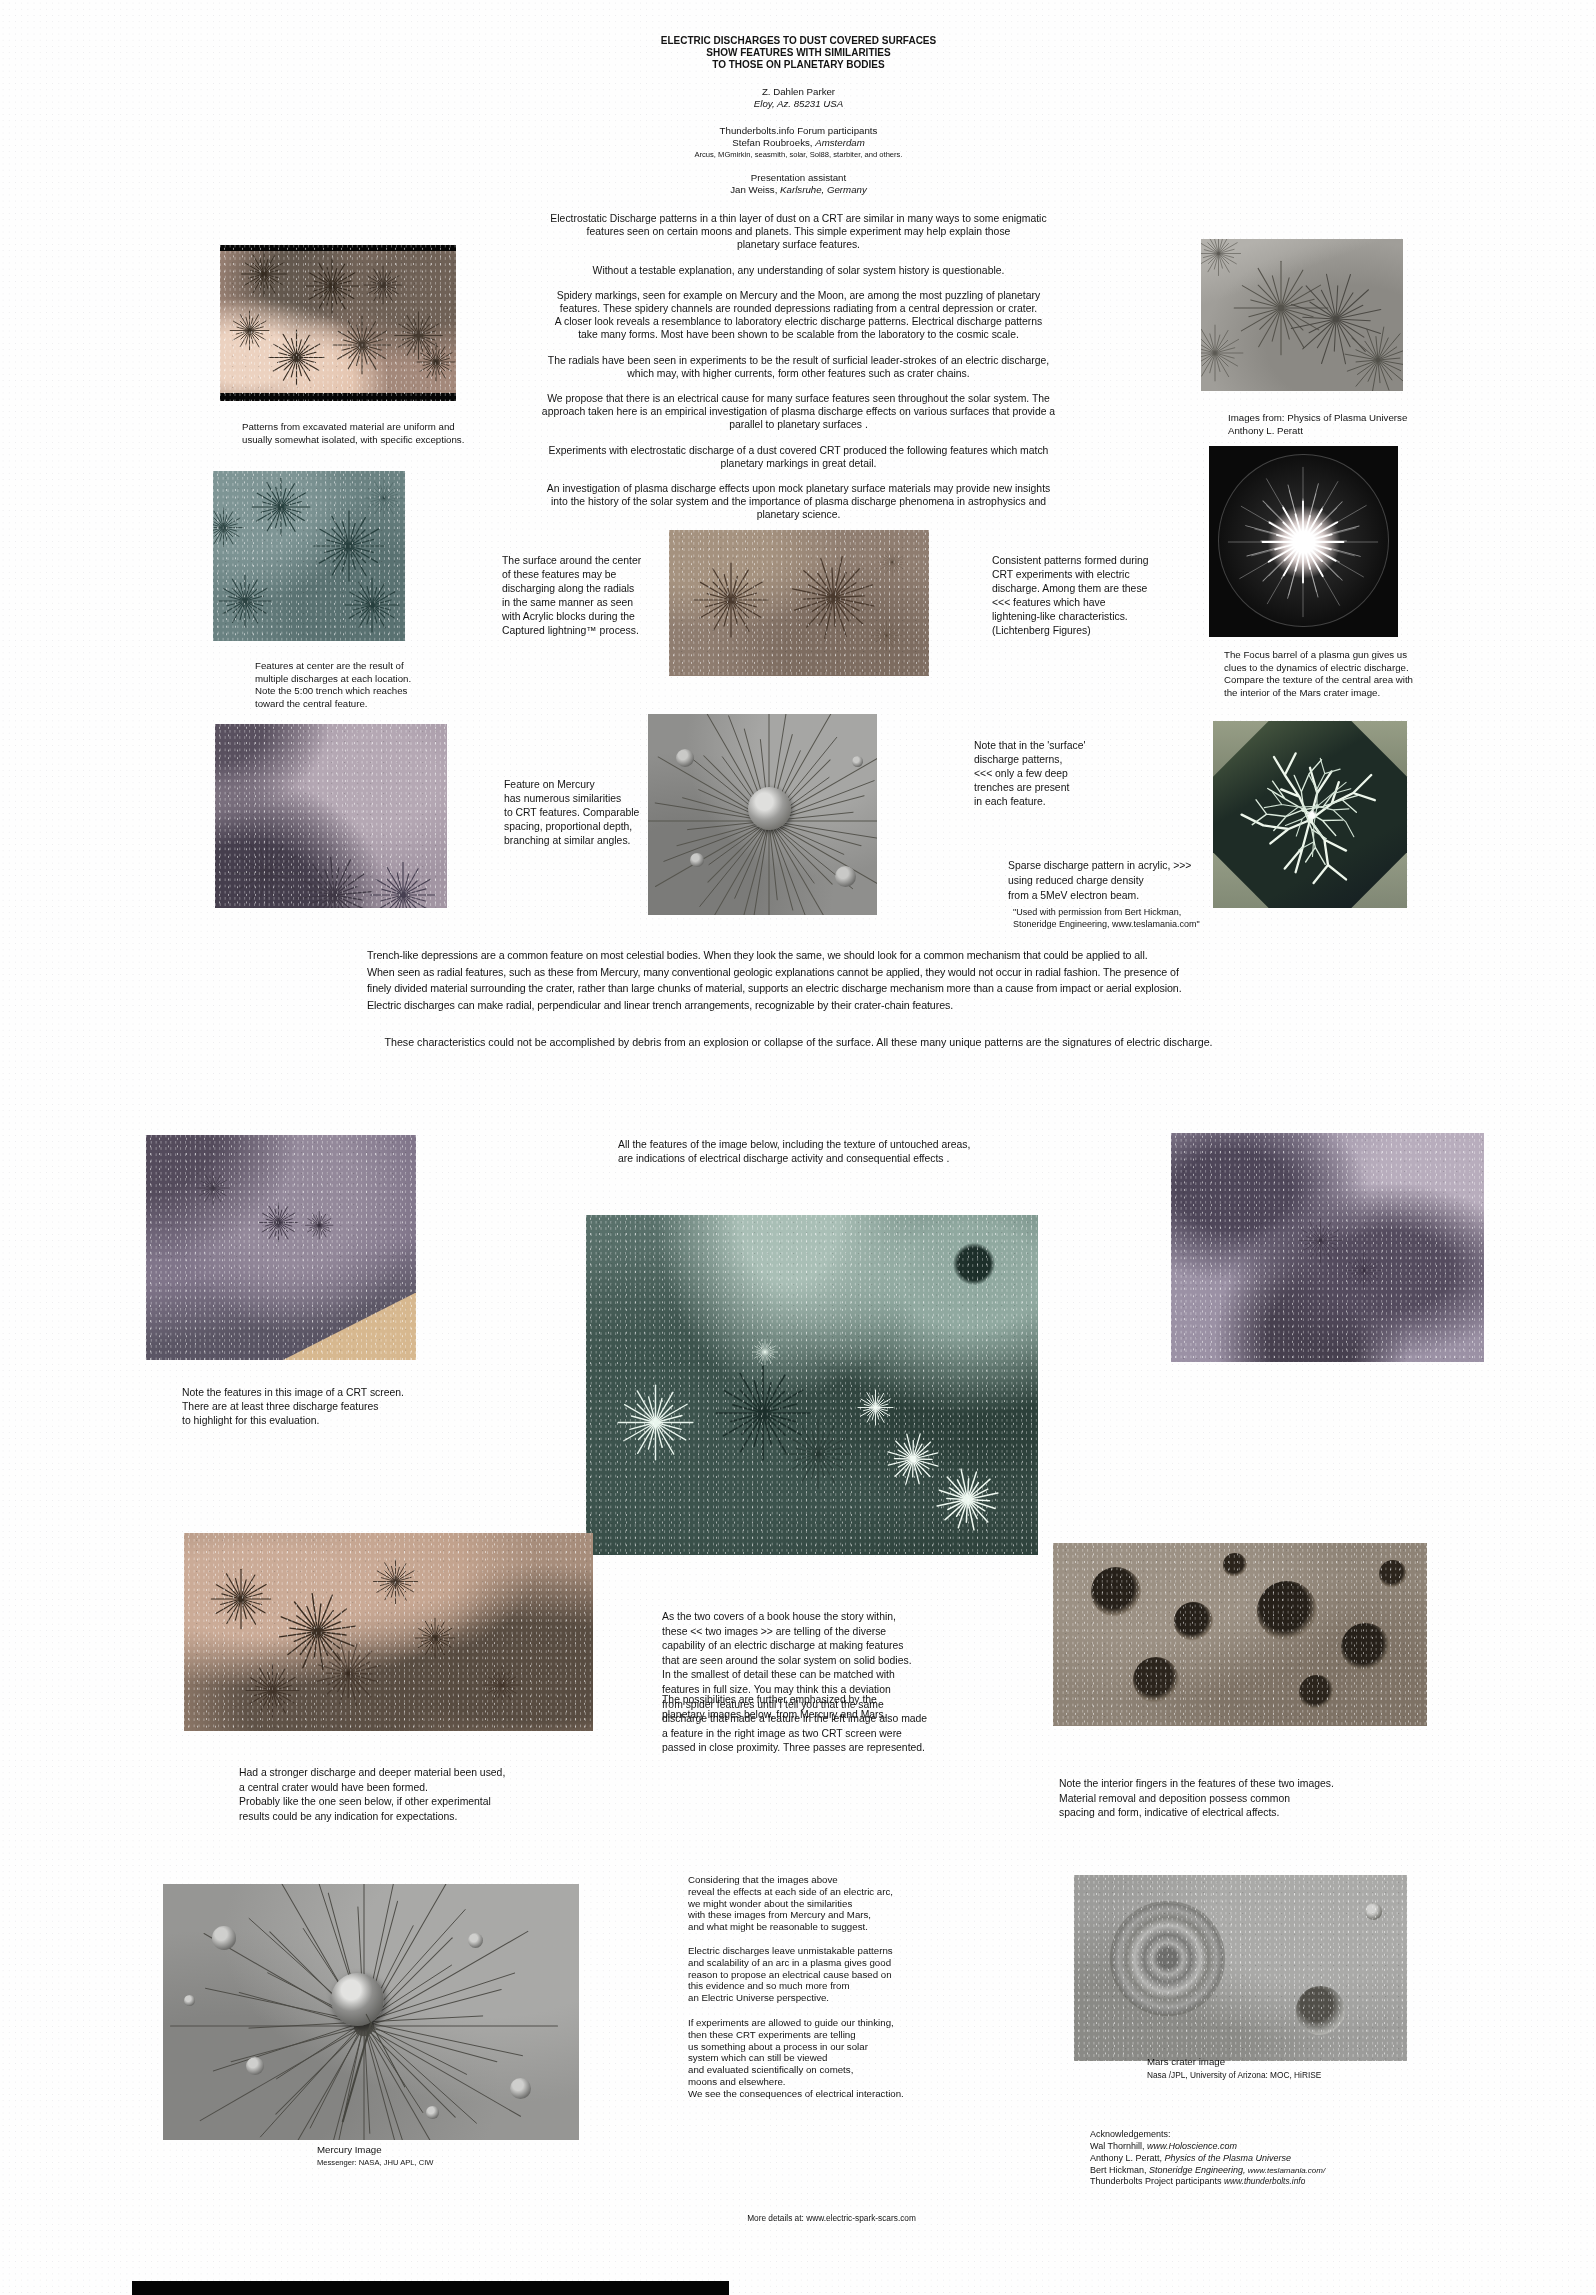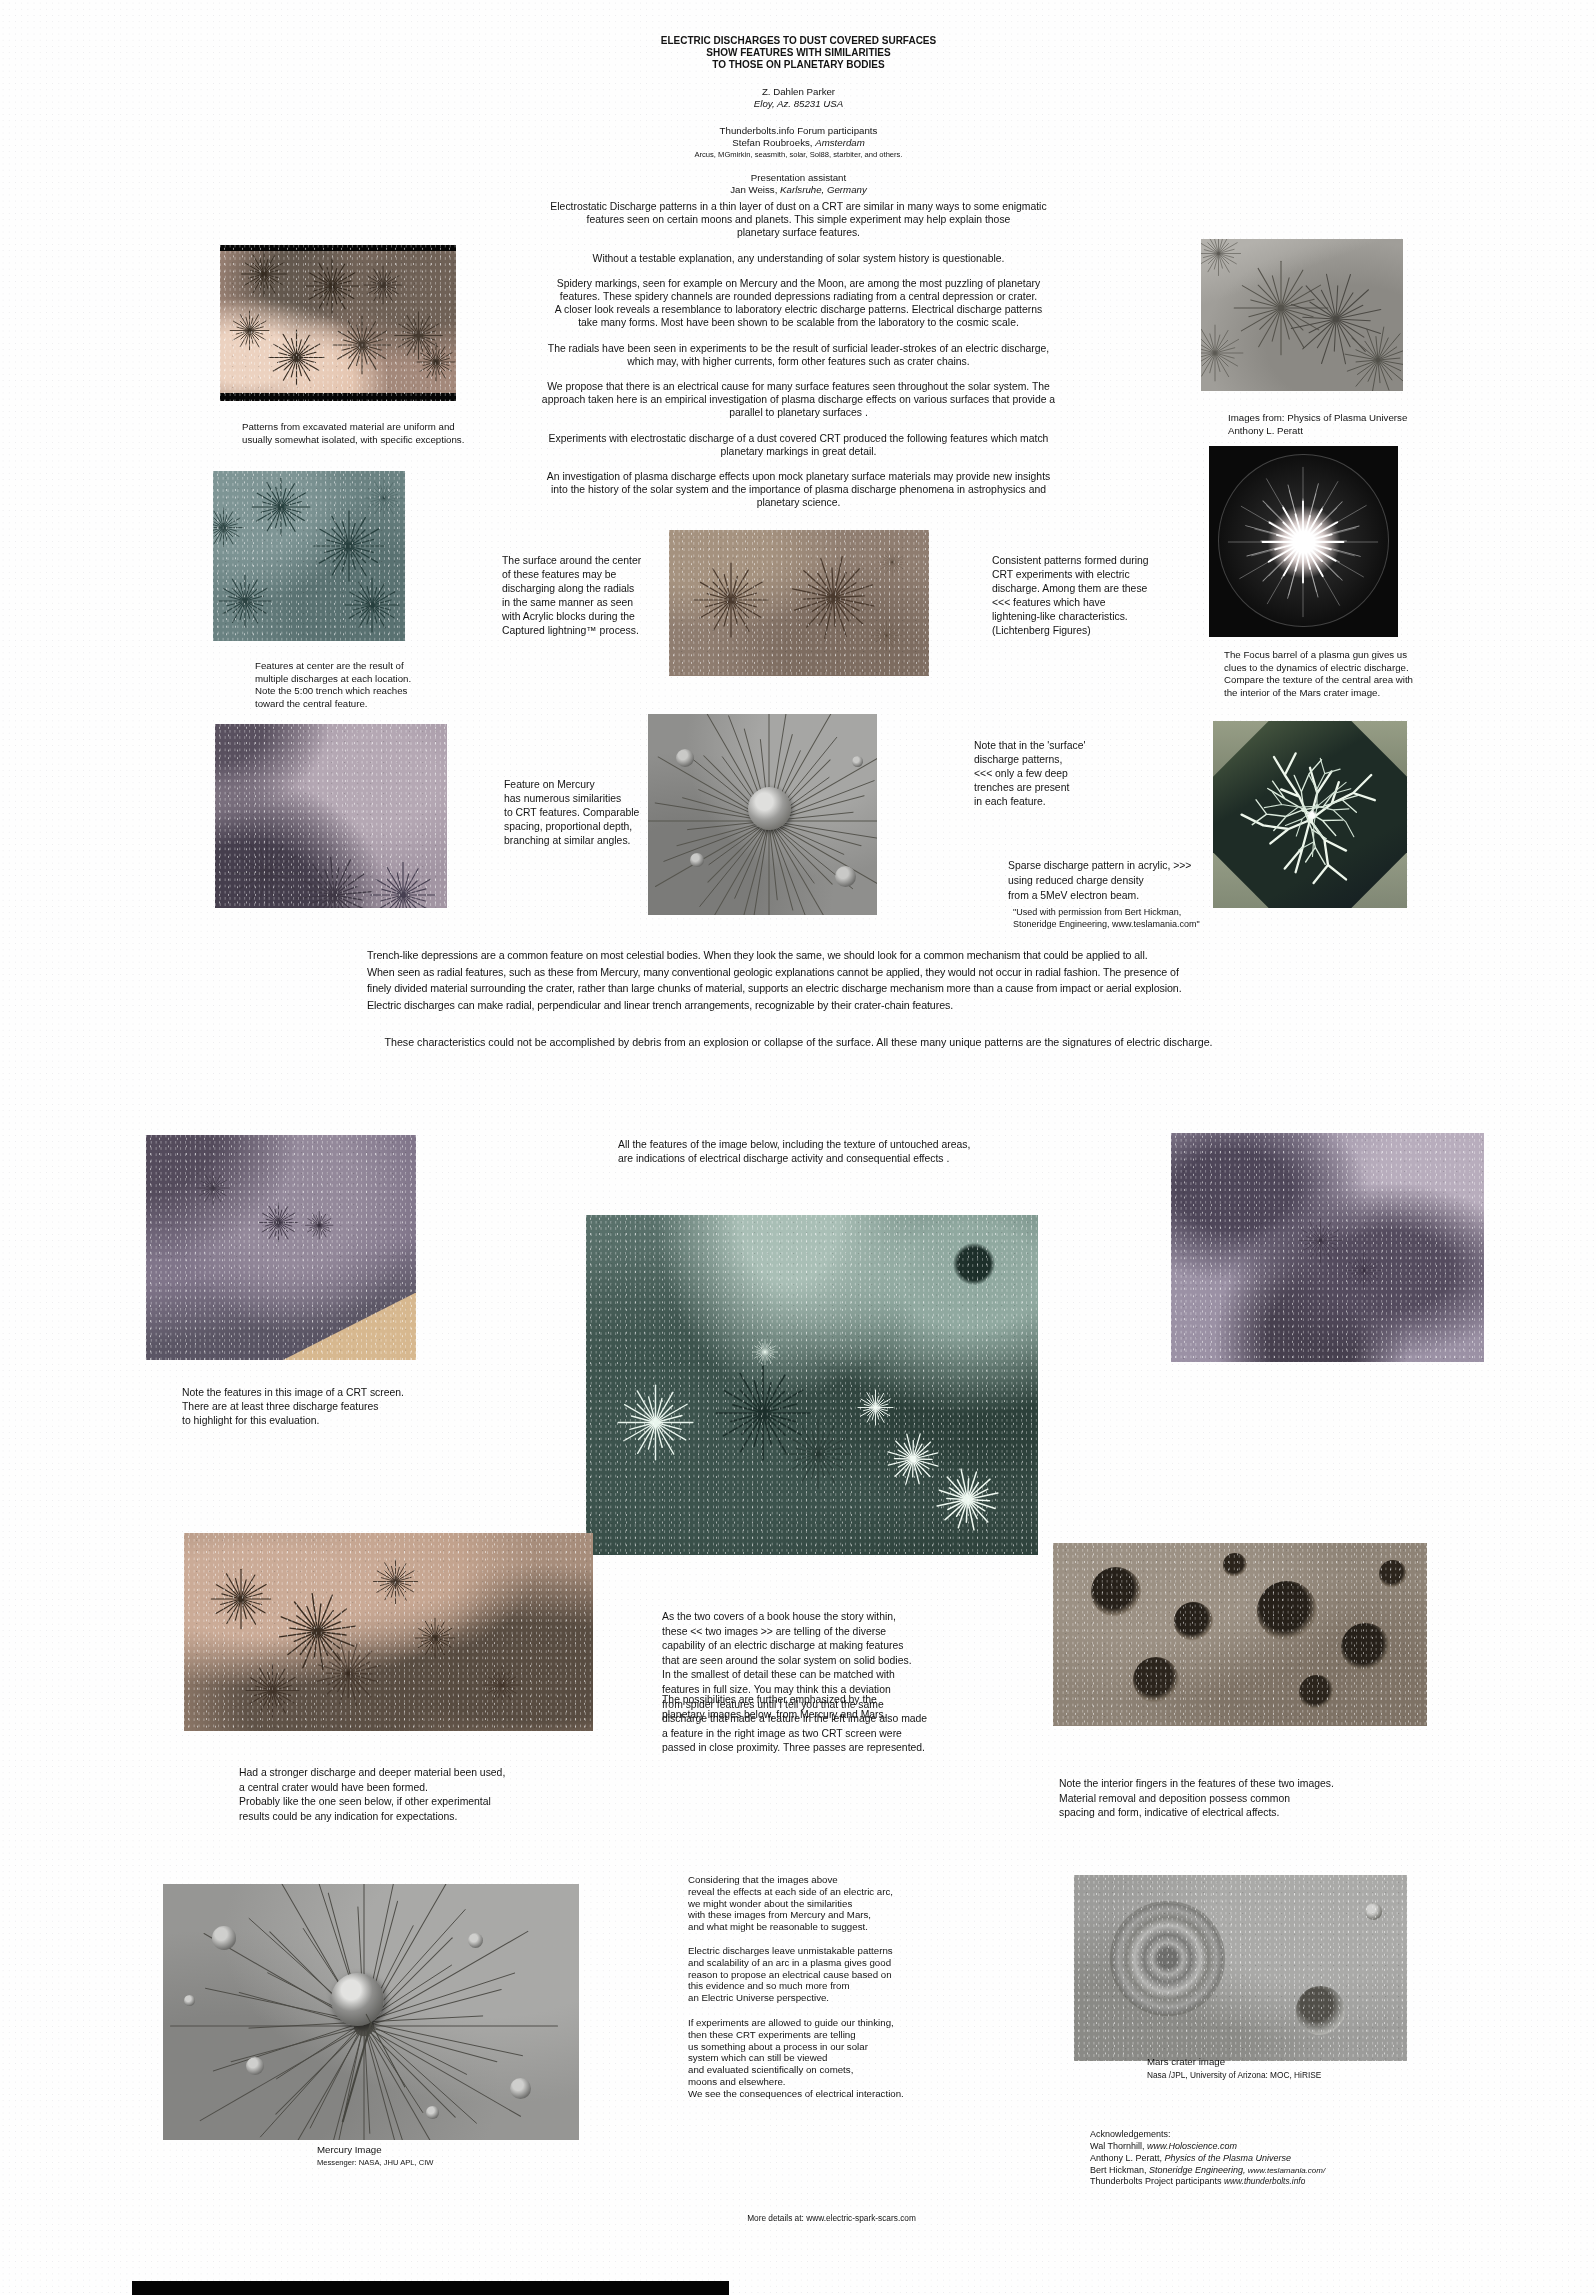--- a/index.html
+++ b/index.html
@@ -8,21 +8,21 @@
     background-image:radial-gradient(rgba(185,185,192,.28) 0.7px,transparent 0.8px);background-size:6.2px 6.2px;}
   .t{position:absolute;white-space:pre-line;font-size:10.4px;line-height:14px;}
   .c{left:0;width:1597px;text-align:center;}
   .it{font-style:italic}
   .bold{font-weight:normal}
   .sm{font-size:8.3px;line-height:10.4px}
   .xs{font-size:7.6px;line-height:9.7px}
   .nw{white-space:nowrap}
   .title{font-weight:bold;font-size:10px;line-height:11.8px;}
   .hline{font-size:9.7px;line-height:11.8px;}
-  .intro{position:absolute;left:452px;top:200px;width:693px;text-align:center;}
+  .intro{position:absolute;left:452px;top:212px;width:693px;text-align:center;}
   .intro p{white-space:pre-line;font-size:10.4px;line-height:13px;margin:0 0 12.5px;}
   .photo{position:absolute;overflow:hidden;}
   .b{position:absolute;}
   .b use{stroke:currentColor;fill:none;stroke-linecap:round;}
   .speck::after{content:"";position:absolute;inset:0;pointer-events:none;
     background-image:
       radial-gradient(rgba(255,255,255,.55) 0.7px,transparent 1px),
       radial-gradient(rgba(255,255,255,.35) 0.7px,transparent 0.9px),
       radial-gradient(rgba(20,20,20,.22) 0.7px,transparent 1px);
     background-size:9px 7.6px,4.9px 6.2px,13px 10.4px;

